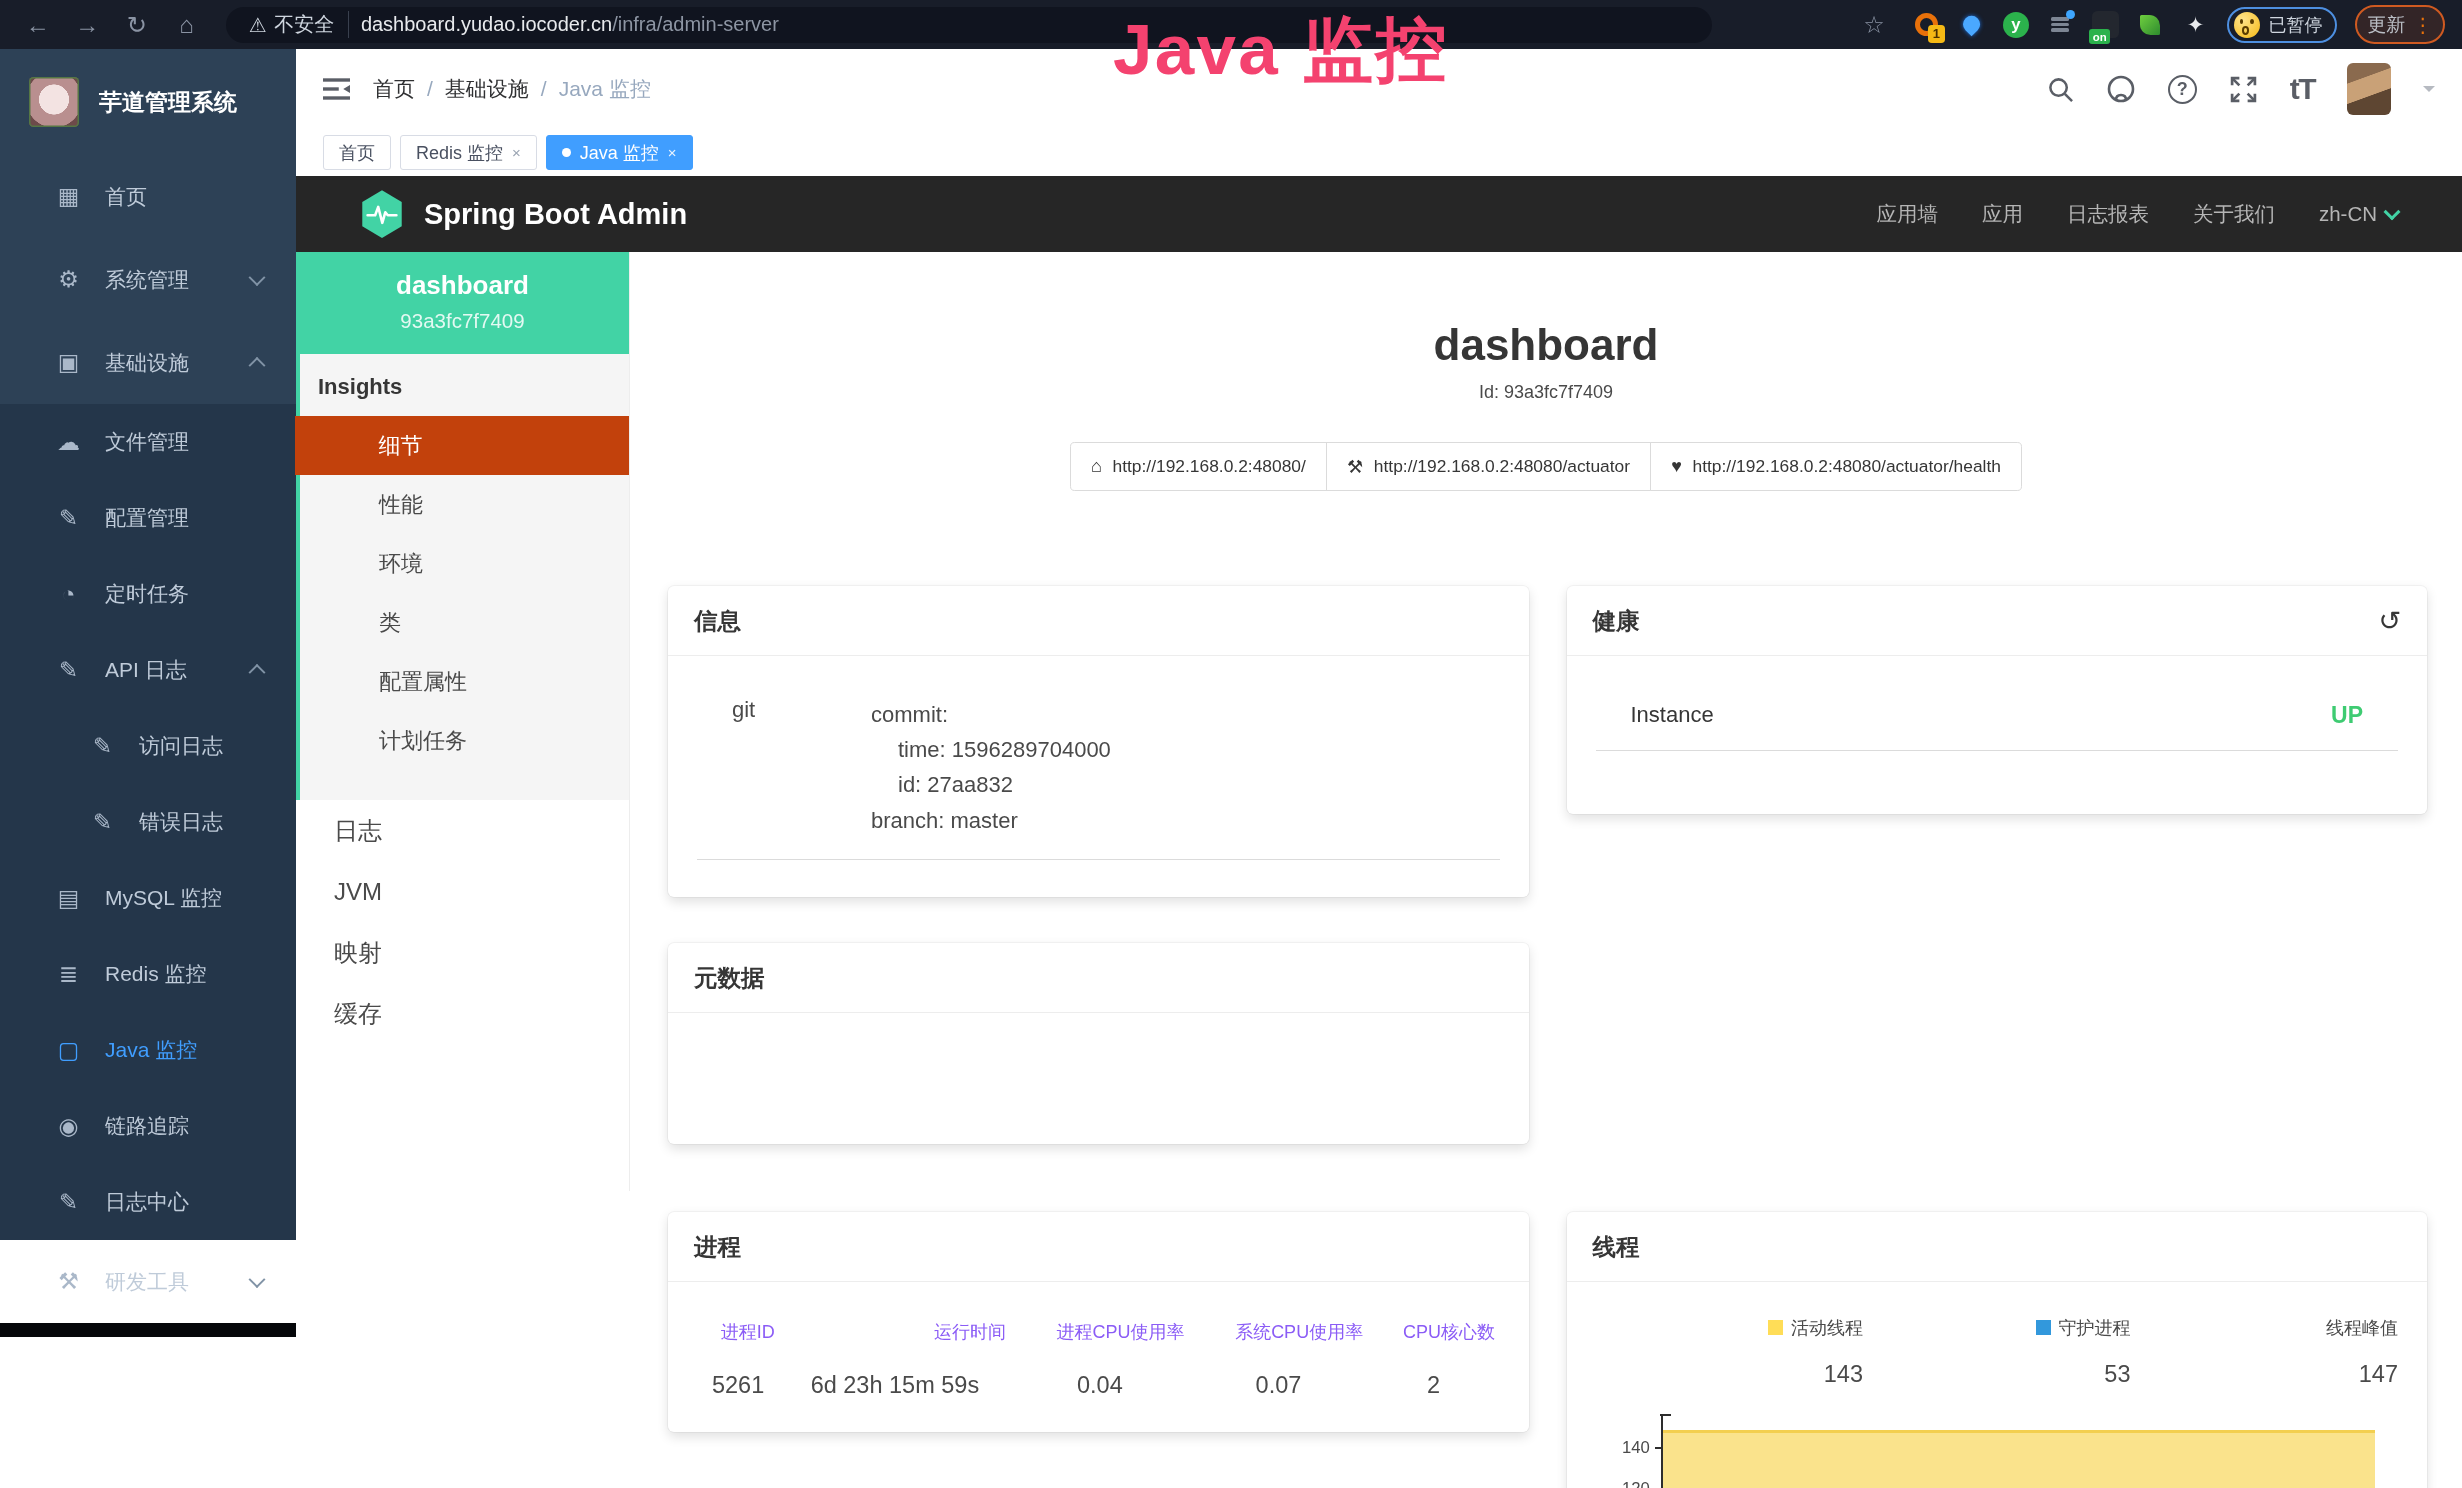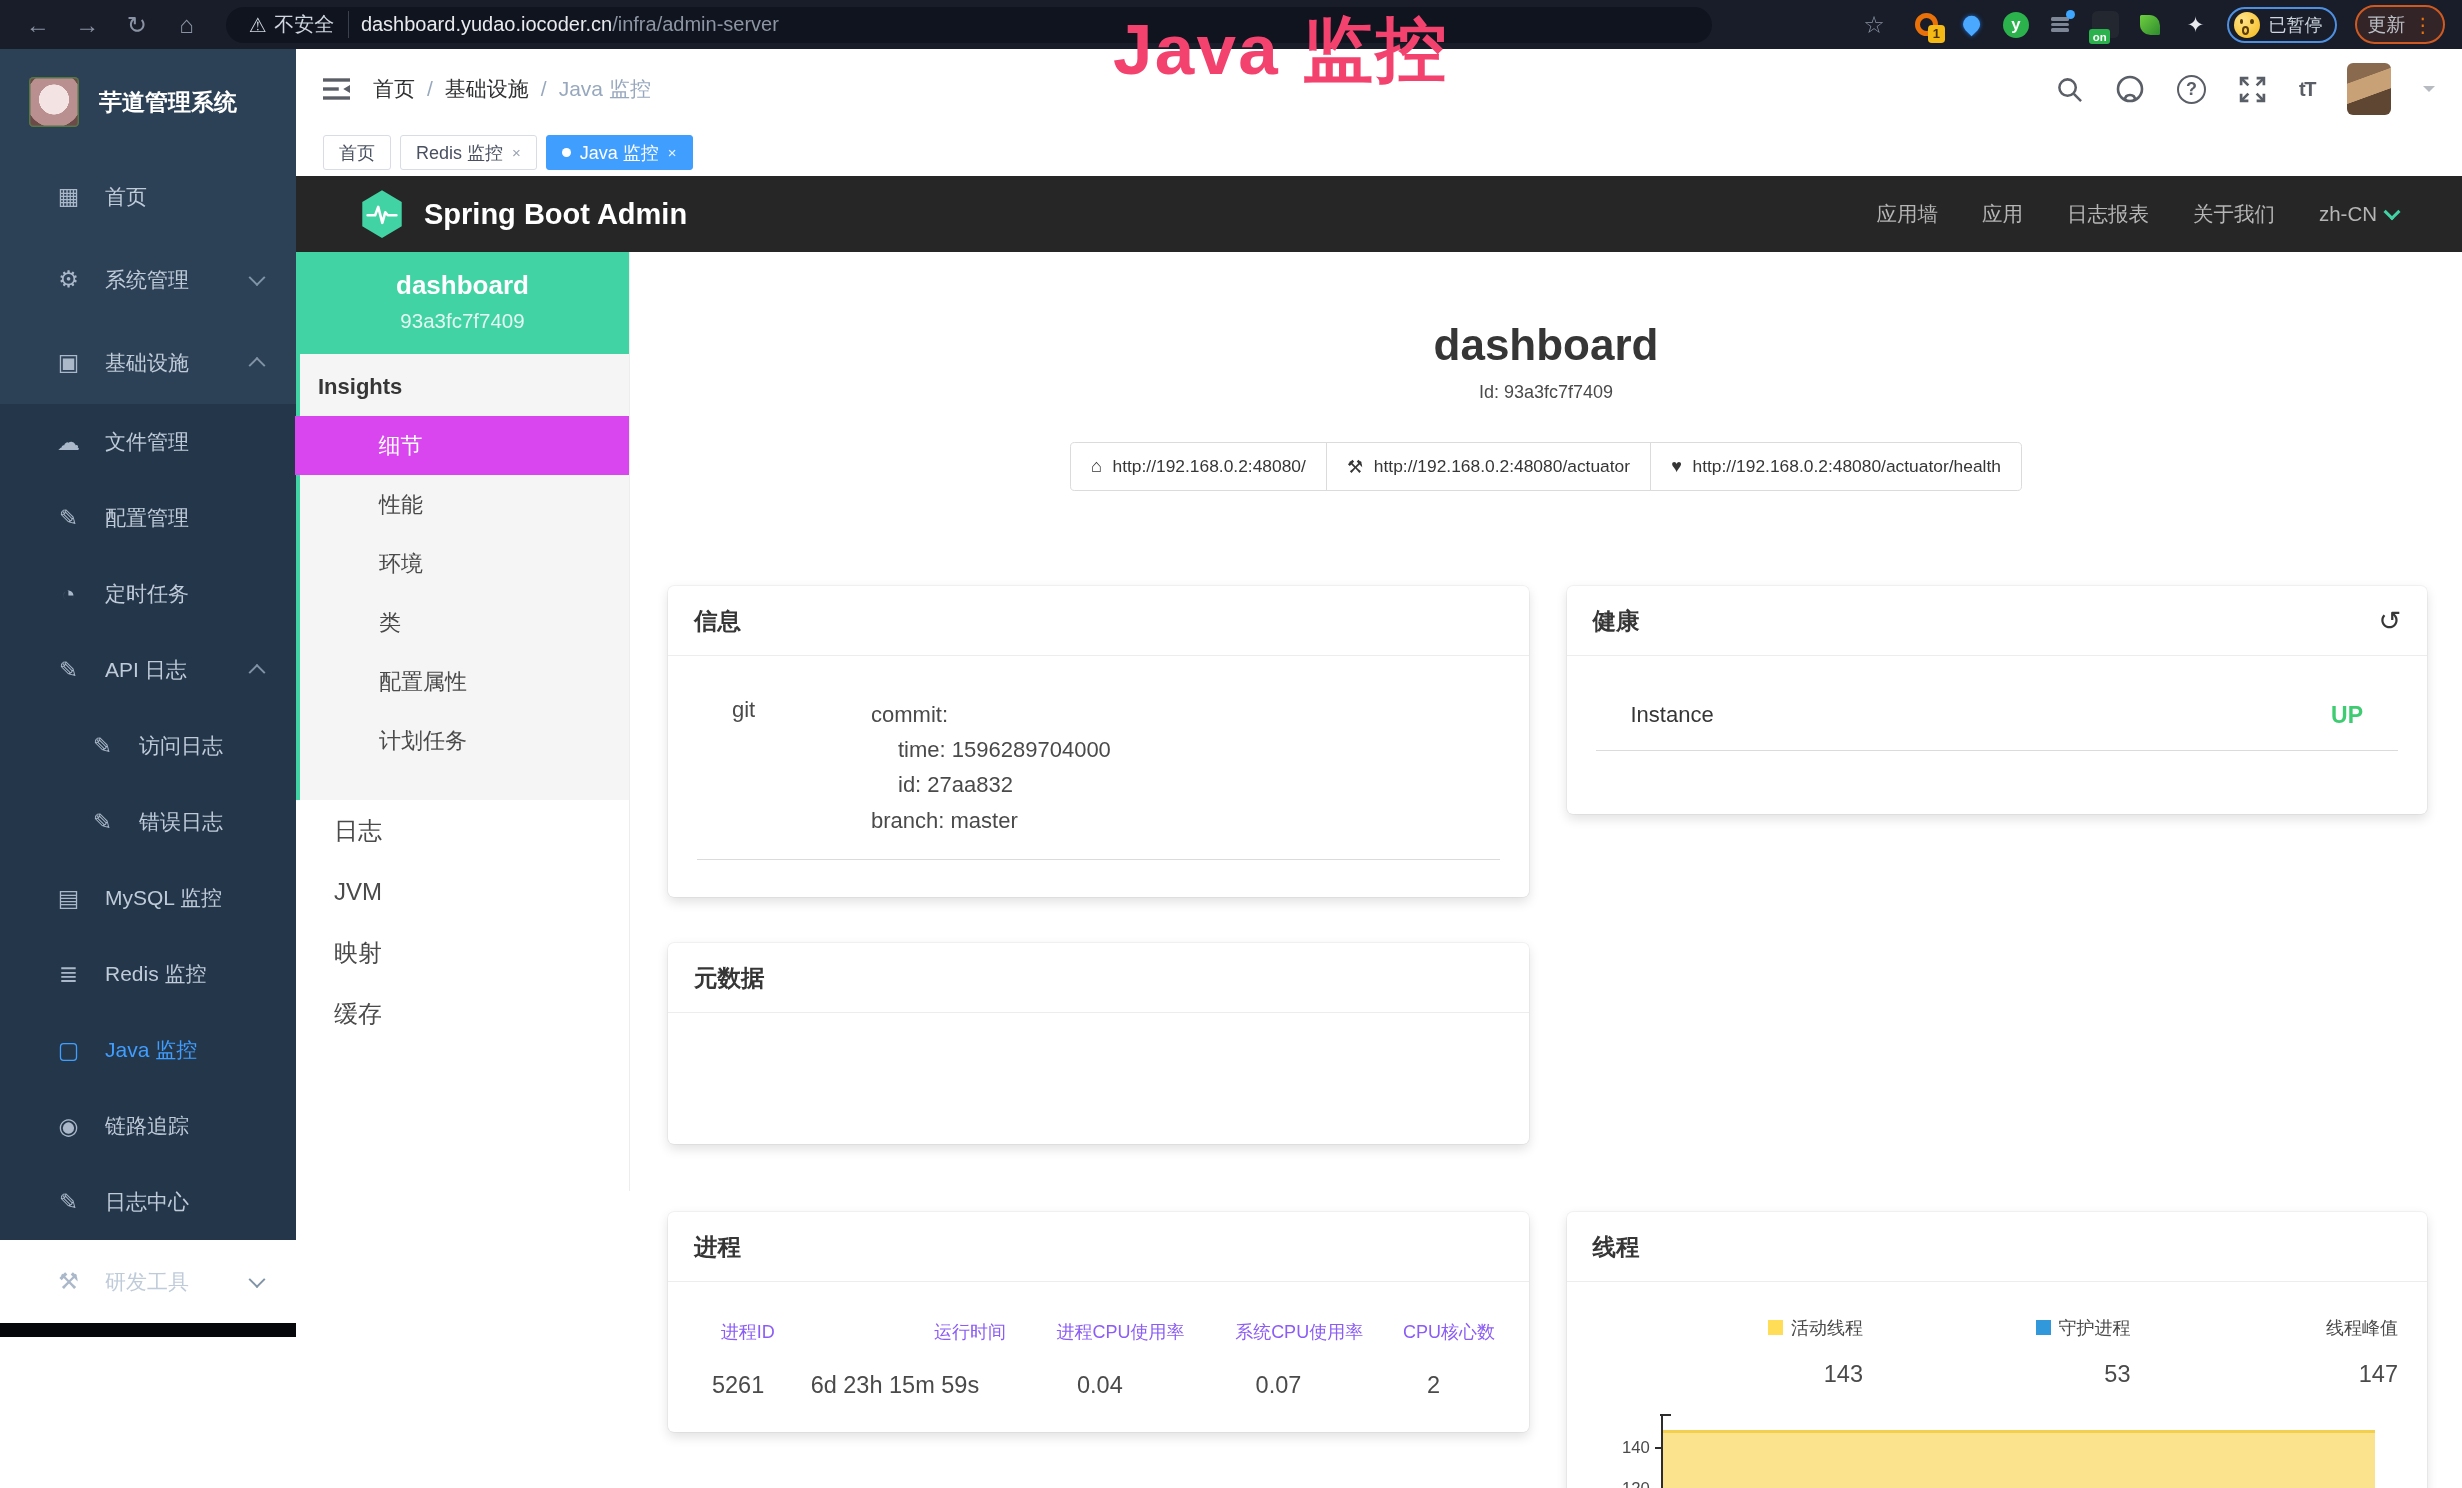--- a/index.html
+++ b/index.html
@@ -75,21 +75,21 @@
   
   .page { flex:1 1 auto; display:flex; flex-direction:column; min-width:0; background:#fff; }
   .page-header { height:80px; display:flex; align-items:center; padding:0 27px; flex:0 0 auto; }
   .fold-icon { margin-right:23px; }
   .crumb { display:flex; align-items:center; gap:12px; font-size:21px; color:#303133; }
   .crumb .sep { color:#97a8be; }
   .crumb .last { color:#97a8be; }
   .ph-right { margin-left:auto; display:flex; align-items:center; gap:32px; color:#5a5e66; }
   .qmark { width:29px; height:29px; border:2.3px solid #5a5e66; border-radius:50%;
     display:flex; align-items:center; justify-content:center; font-size:18px; font-weight:700; }
-  .tt-icon { font-size:20px; font-weight:700; letter-spacing:-1.5px; }
+  .tt-icon { font-size:30px; font-weight:700; letter-spacing:-1.5px; }
   .avatar { width:44px; height:52px; border-radius:6px;
     background:linear-gradient(160deg,#8a6a4e 0 30%, #c9a177 31% 60%, #5e4632 61%); }
   .caret-down { width:0; height:0; border:6.8px solid transparent; border-top-color:#b6bac1; margin-top:6px; }
 
   .tabstrip { height:47px; display:flex; align-items:center; gap:9px; padding:0 27px;
     flex:0 0 auto; }
   .tab { height:35px; display:flex; align-items:center; gap:9px; border:0.8px solid #d8dce5;
     border-radius:3px; padding:0 15px; font-size:18px; color:#495060; background:#fff; }
   .tab .x { font-size:15px; color:#9aa4b2; }
   .tab.active { background:#409eff; border-color:#409eff; color:#fff; }
@@ -109,21 +109,21 @@
   
   .sba-body { flex:1 1 auto; display:flex; min-height:0; }
   .sba-side { width:334px; flex:0 0 334px; border-right:0.8px solid #ededed; background:#fff;
     display:flex; flex-direction:column; }
   .inst-head { background:#42d3a5; color:#fff; text-align:center; padding:18px 0 21px; }
   .inst-name { font-size:26px; font-weight:700; }
   .inst-id { font-size:20.5px; color:rgba(255,255,255,.85); margin-top:7.6px; }
   .insights-group { background:#f5f5f5; border-left:4.6px solid #42d3a5; padding-bottom:30px; }
   .insights-label { padding:20px 0 16.7px 18px; font-weight:700; font-size:22px; color:#363636; }
   .ins-item { height:59px; line-height:59px; padding-left:79px; font-size:22px; color:#4a4a4a; cursor:pointer;}
-  .ins-item.active { background:#d946ef; color:#fff; margin-left:-4.6px; padding-left:83px; }
+  .ins-item.active { background:#c2410c; color:#fff; margin-left:-4.6px; padding-left:83px; }
   .side-item { height:61px; line-height:61px; padding-left:38px; font-size:24px; color:#4a4a4a; cursor:pointer;}
 
   
   .content { flex:1 1 auto; min-width:0; padding-top:68px; position:relative; background:#fff; }
   .app-title { text-align:center; font-size:44px; font-weight:700; color:#363636; }
   .app-id { text-align:center; font-size:18px; color:#4a4a4a; margin-top:12px; }
   .links-row { display:flex; justify-content:center; margin-top:39px; }
   .link-btn { display:flex; align-items:center; gap:10.6px; border:0.8px solid #dbdbdb; background:#fff;
     height:49px; padding:0 20px; font-size:17.4px; color:#363636; margin-left:-0.8px; }
   .link-btn:first-child { border-radius:4.6px 0 0 4.6px; margin-left:0; }

